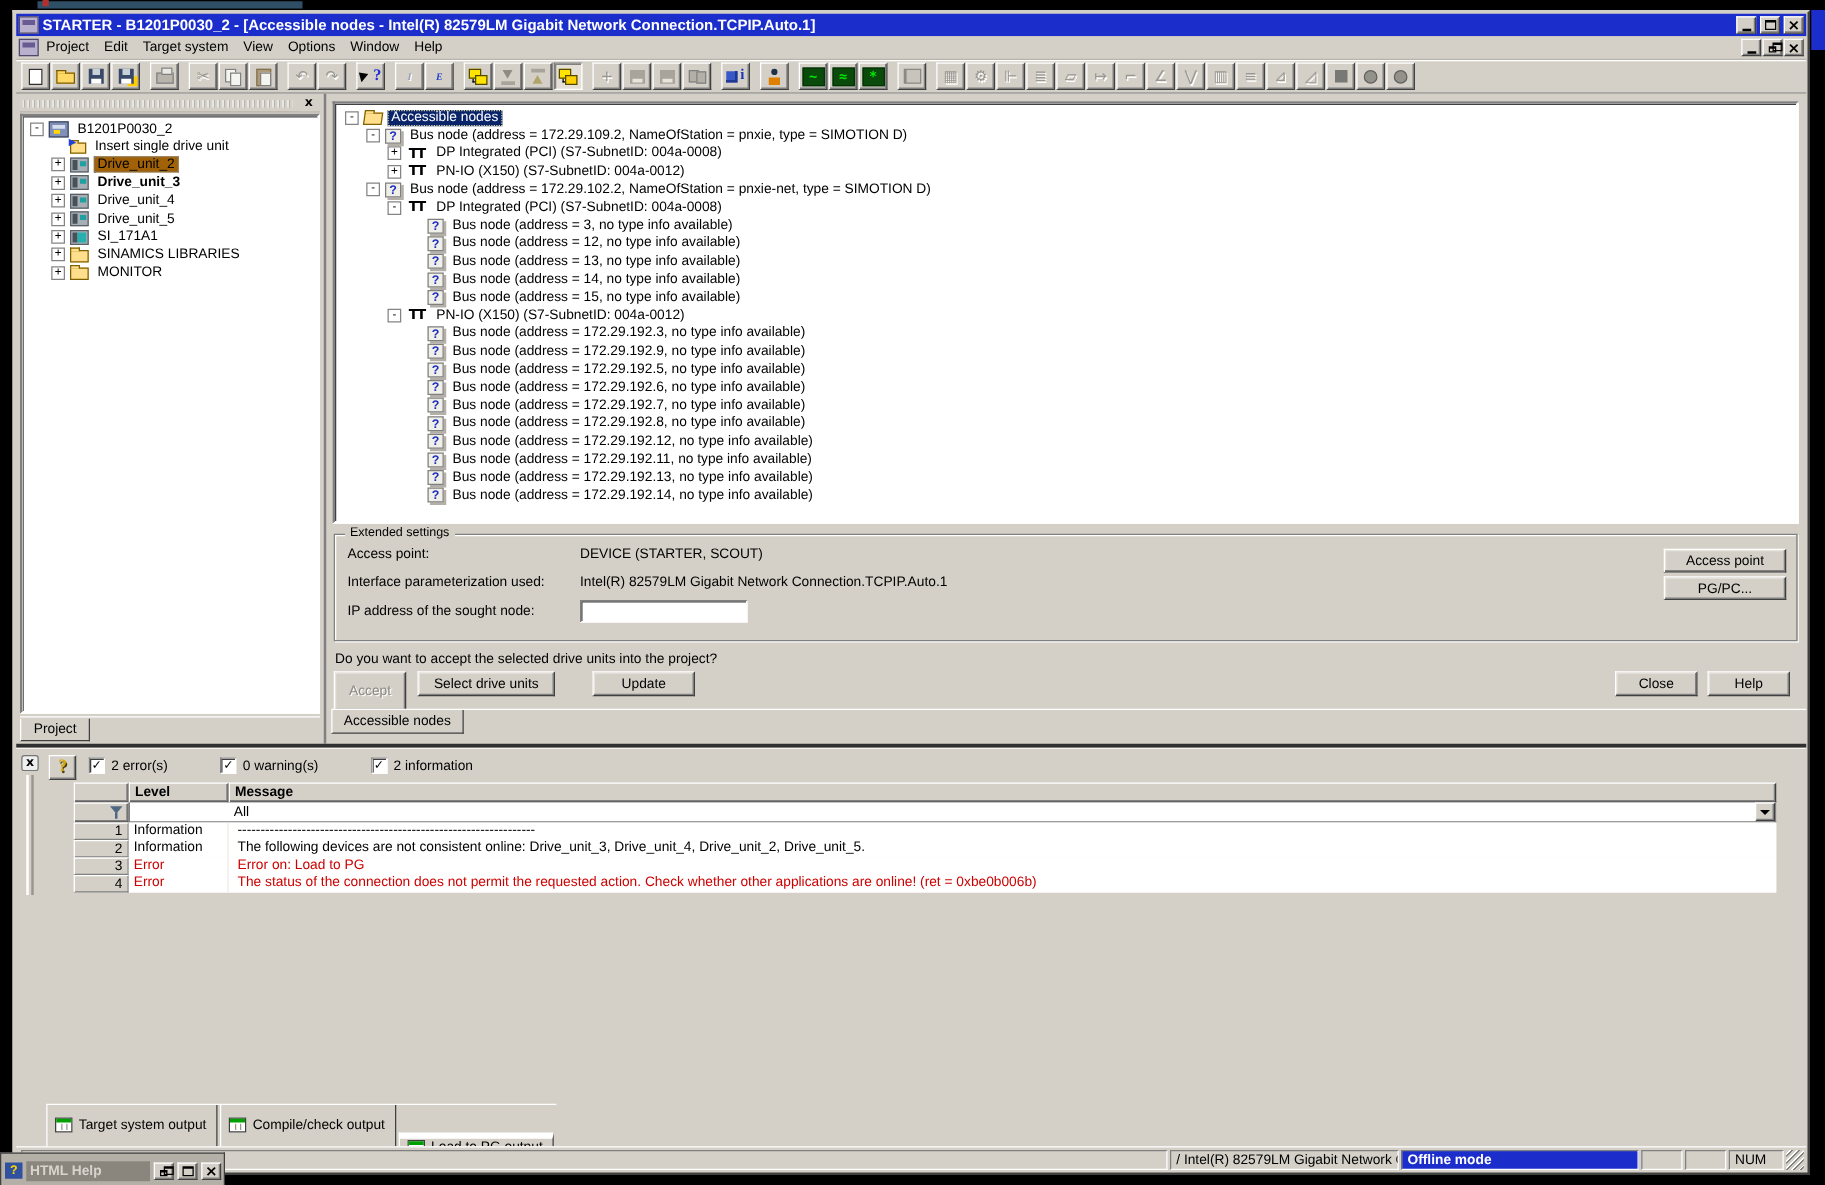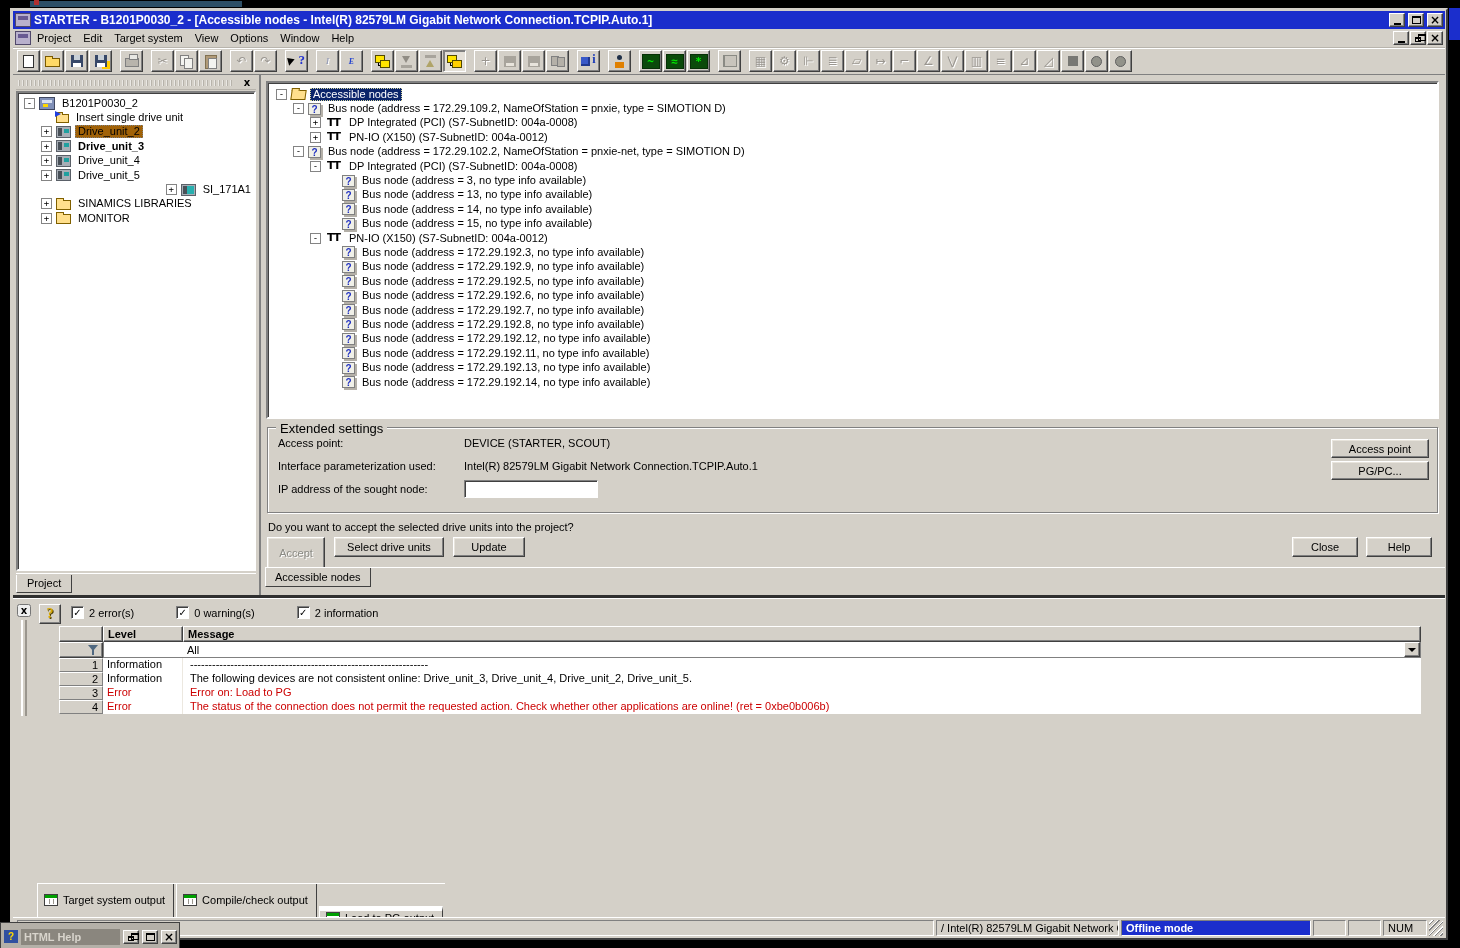--- a/index.html
+++ b/index.html
@@ -143,36 +143,36 @@
   .ic-drive::after{content:"";position:absolute;right:1px;top:2px;width:5px;height:4px;background:#20a0a0;}
   .ic-si{width:15px;height:12px;background:#a8aeb6;border:1px solid #5a6068;}
   .ic-si::before{content:"";position:absolute;left:1px;top:1px;width:4px;height:8px;background:#485058;}
   .ic-si::after{content:"";position:absolute;right:1px;top:1px;width:7px;height:8px;background:#28b0b0;}
   .ic-insert{width:13px;height:9px;background:#ffdf8c;border:1px solid #806000;margin-top:2px;}
   .ic-insert::before{content:"";position:absolute;top:-3px;left:-1px;width:5px;height:2px;background:#ffdf8c;border:1px solid #806000;border-bottom:none;}
   .ic-insert::after{content:"";position:absolute;left:-2px;top:-4px;border-top:3px solid transparent;border-bottom:3px solid transparent;border-left:6px solid #2040e0;}
 
   
   .extgroup{left:6px;top:352px;right:7px;height:86px;border:1px solid #808080;box-shadow:inset 1px 1px 0 #fff, 1px 1px 0 #fff;padding:8px 10px 0 10px;}
-  .extlegend{position:absolute;top:-7px;left:8px;background:#d4d0c8;padding:0 4px;font-size:13px;}
+  .extlegend{position:absolute;top:-7px;left:8px;background:#d4d0c8;padding:0 4px;font-size:10px;}
   .extrow{display:flex;font-size:11px;margin-bottom:9px;align-items:center;height:14px;}
   .extlabel{width:186px;flex:none;}
   .extvalue{white-space:nowrap;}
   .ipinput{width:134px;height:18px;background:#fff;border:1px solid;border-color:#808080 #fff #fff #808080;box-shadow:inset 1px 1px 0 #404040;font:11px "Liberation Sans",sans-serif;padding:1px 3px;}
   .extbtns{position:absolute;right:8px;top:11px;display:flex;flex-direction:column;gap:3px;}
   .btn{background:#d4d0c8;border:1px solid;border-color:#fff #404040 #404040 #fff;box-shadow:inset -1px -1px 0 #808080, inset 1px 1px 0 #e8e4dc;
     font:11px "Liberation Sans",sans-serif;color:#000;padding:0;}
   .btn.disabled{color:#8a8a84;text-shadow:1px 1px 0 #fff;}
   .extbtn{width:98px;height:19px;}
 
   .question{left:7px;top:446px;font-size:11px;}
   .actionrow{left:6px;top:462px;right:7px;height:20px;display:flex;gap:9px;}
   .b-accept{width:58px;height:32px;}
   .b-sdu{width:110px;height:20px;}
-  .b-update{width:72px;height:20px;}
+  .b-update{width:82px;height:20px;margin-left:21px;}
   .b-close{width:66px;height:20px;position:absolute;right:80px;top:0;}
   .b-help{width:66px;height:20px;position:absolute;right:6px;top:0;}
   .ctabrow{left:4px;top:492px;right:0;height:22px;border-top:1px solid #fff;}
   .ctab{position:relative;top:-1px;display:inline-block;padding:3px 9px 3px 9px;font-size:11px;background:#d4d0c8;
     border:1px solid;border-color:#d4d0c8 #404040 #404040 #fff;border-top:none;}
 
   
   .outdock{left:1px;top:585px;right:1px;height:328px;background:#d4d0c8;border-top:3px solid #303030;box-shadow:inset 0 1px 0 #fff;}
   .ostrip{position:absolute;left:4px;top:6px;width:16px;height:112px;}
   .oclose{width:14px;height:13px;font:bold 10px/10px "DejaVu Sans",sans-serif;display:flex;align-items:center;justify-content:center;padding:0;}
@@ -453,21 +453,21 @@
           <div class="trow" style="padding-left: 19px;">
             <span class="xbox xplus"></span>
             <span class="ic ic-drive"></span>
             <span class="tlabel">Drive_unit_4</span>
           </div>
           <div class="trow" style="padding-left: 19px;">
             <span class="xbox xplus"></span>
             <span class="ic ic-drive"></span>
             <span class="tlabel">Drive_unit_5</span>
           </div>
-          <div class="trow" style="padding-left: 19px; justify-content: flex-end;">
+          <div class="trow" style="padding-left: 19px;">
             <span class="xbox xplus"></span>
             <span class="ic ic-si"></span>
             <span class="tlabel">SI_171A1</span>
           </div>
           <div class="trow" style="padding-left: 19px;">
             <span class="xbox xplus"></span>
             <span class="ic ic-folder"></span>
             <span class="tlabel">SINAMICS LIBRARIES</span>
           </div>
           <div class="trow" style="padding-left: 19px;">
@@ -510,20 +510,25 @@
           </div>
           <div class="trow" style="padding-left: 36px;">
             <span class="xbox xminus"></span>
             <span class="ic ic-tt"></span>
             <span class="tlabel">DP Integrated (PCI) (S7-SubnetID: 004a-0008)</span>
           </div>
           <div class="trow" style="padding-left: 53px;">
             <span class="xspacer"></span>
             <span class="ic ic-busnode"></span>
             <span class="tlabel">Bus node (address = 3, no type info available)</span>
+          </div>
+          <div class="trow" style="padding-left: 53px;">
+            <span class="xspacer"></span>
+            <span class="ic ic-busnode"></span>
+            <span class="tlabel">Bus node (address = 12, no type info available)</span>
           </div>
           <div class="trow" style="padding-left: 53px;">
             <span class="xspacer"></span>
             <span class="ic ic-busnode"></span>
             <span class="tlabel">Bus node (address = 13, no type info available)</span>
           </div>
           <div class="trow" style="padding-left: 53px;">
             <span class="xspacer"></span>
             <span class="ic ic-busnode"></span>
             <span class="tlabel">Bus node (address = 14, no type info available)</span>

